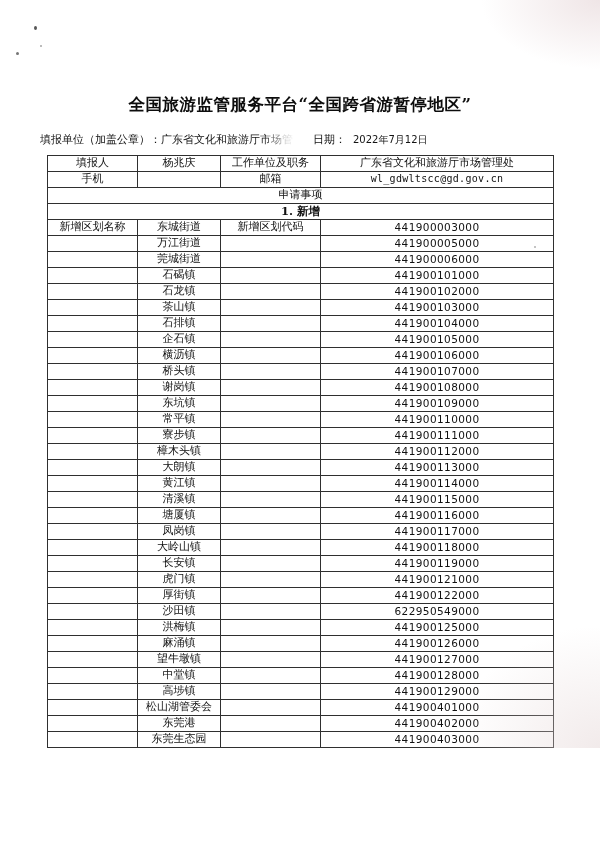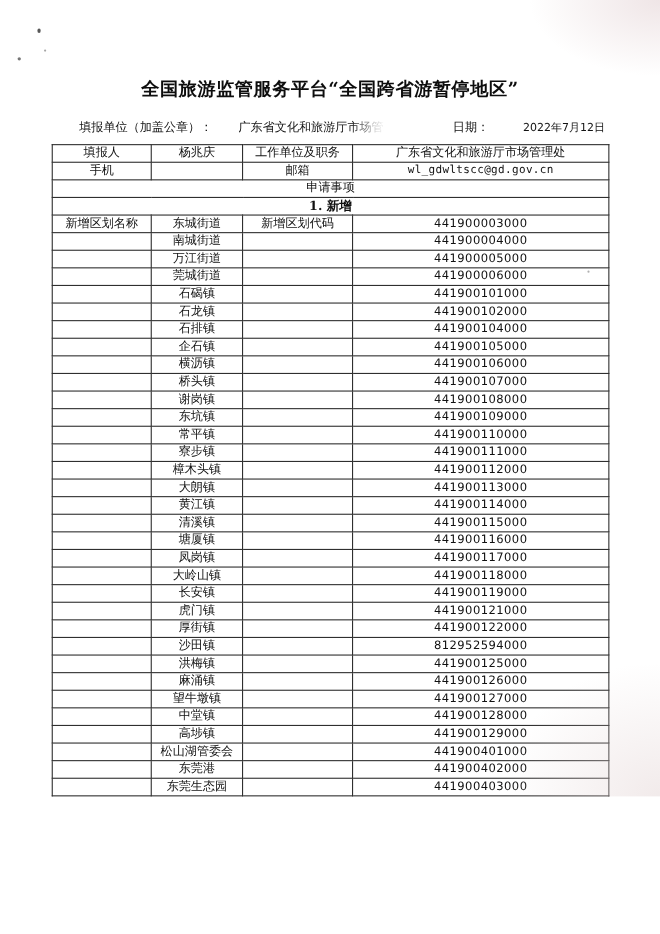--- a/index.html
+++ b/index.html
@@ -53,47 +53,46 @@
     text-align: center;
     font-family: "DejaVu Serif", "Liberation Serif", serif;
     font-weight: bold;
     font-size: 16.5px;
     letter-spacing: 0.5px;
     line-height: 1.55;
     margin: 0;
     padding: 0 50px;
     color: #0d0d0d;
   }
-  .title-line-1 { padding-top: 68px; }
+  .title-line-1 { padding-top: 92px; }
   .title-line-2 { }
 
   
   .meta-row {
     margin: 14px 0 0 0;
-    padding: 0 50px 0 72px;
+    padding: 0 50px 0 40px;
     font-family: "DejaVu Serif", "Liberation Serif", serif;
     font-size: 11px;
     color: #131313;
     display: flex;
     align-items: baseline;
     white-space: nowrap;
-    justify-content: space-between;
   }
   .meta-unit-label { }
   .meta-unit-value {
     
     position: relative;
     display: inline-block;
     max-width: 132px;
     overflow: hidden;
     color: #131313;
     -webkit-mask-image: linear-gradient(to right, #000 0%, #000 78%, rgba(0,0,0,0.25) 93%, rgba(0,0,0,0.05) 100%);
     mask-image: linear-gradient(to right, #000 0%, #000 78%, rgba(0,0,0,0.25) 93%, rgba(0,0,0,0.05) 100%);
   }
-  .meta-date-label { margin-left: 39px; }
+  .meta-date-label { margin-left: 20px; }
   .meta-date-value { margin-left: 7px; font-family: "DejaVu Sans", "Liberation Sans", sans-serif; font-size: 10px; }
 
   
   .table-wrap {
     padding: 0 47px 0 47px;
     margin-top: 8px;
   }
   table.form {
     width: 506px;
     border-collapse: collapse;
@@ -211,26 +210,20 @@
           <td class="section-label" colspan="4">1. 新增</td>
         </tr>
 
         <tr>
           <td class="name-head">新增区划名称</td>
           <td class="region-name">东城街道</td>
           <td class="name-head">新增区划代码</td>
           <td class="region-code">441900003000</td>
         </tr>
 
-      <tr>
-            <td class="blank"></td>
-            <td class="region-name">南城街道</td>
-            <td class="blank"></td>
-            <td class="region-code">441900004000</td>
-          </tr>
           <tr>
             <td class="blank"></td>
             <td class="region-name">万江街道</td>
             <td class="blank"></td>
             <td class="region-code">441900005000</td>
           </tr>
           <tr>
             <td class="blank"></td>
             <td class="region-name">莞城街道</td>
             <td class="blank"></td>
@@ -243,20 +236,26 @@
             <td class="region-code">441900101000</td>
           </tr>
           <tr>
             <td class="blank"></td>
             <td class="region-name">石龙镇</td>
             <td class="blank"></td>
             <td class="region-code">441900102000</td>
           </tr>
           <tr>
             <td class="blank"></td>
+            <td class="region-name">茶山镇</td>
+            <td class="blank"></td>
+            <td class="region-code">441900103000</td>
+          </tr>
+          <tr>
+            <td class="blank"></td>
             <td class="region-name">石排镇</td>
             <td class="blank"></td>
             <td class="region-code">441900104000</td>
           </tr>
           <tr>
             <td class="blank"></td>
             <td class="region-name">企石镇</td>
             <td class="blank"></td>
             <td class="region-code">441900105000</td>
           </tr>
@@ -353,21 +352,21 @@
           <tr>
             <td class="blank"></td>
             <td class="region-name">厚街镇</td>
             <td class="blank"></td>
             <td class="region-code">441900122000</td>
           </tr>
           <tr>
             <td class="blank"></td>
             <td class="region-name">沙田镇</td>
             <td class="blank"></td>
-            <td class="region-code">812952594000</td>
+            <td class="region-code">622950549000</td>
           </tr>
           <tr>
             <td class="blank"></td>
             <td class="region-name">洪梅镇</td>
             <td class="blank"></td>
             <td class="region-code">441900125000</td>
           </tr>
           <tr>
             <td class="blank"></td>
             <td class="region-name">麻涌镇</td>

